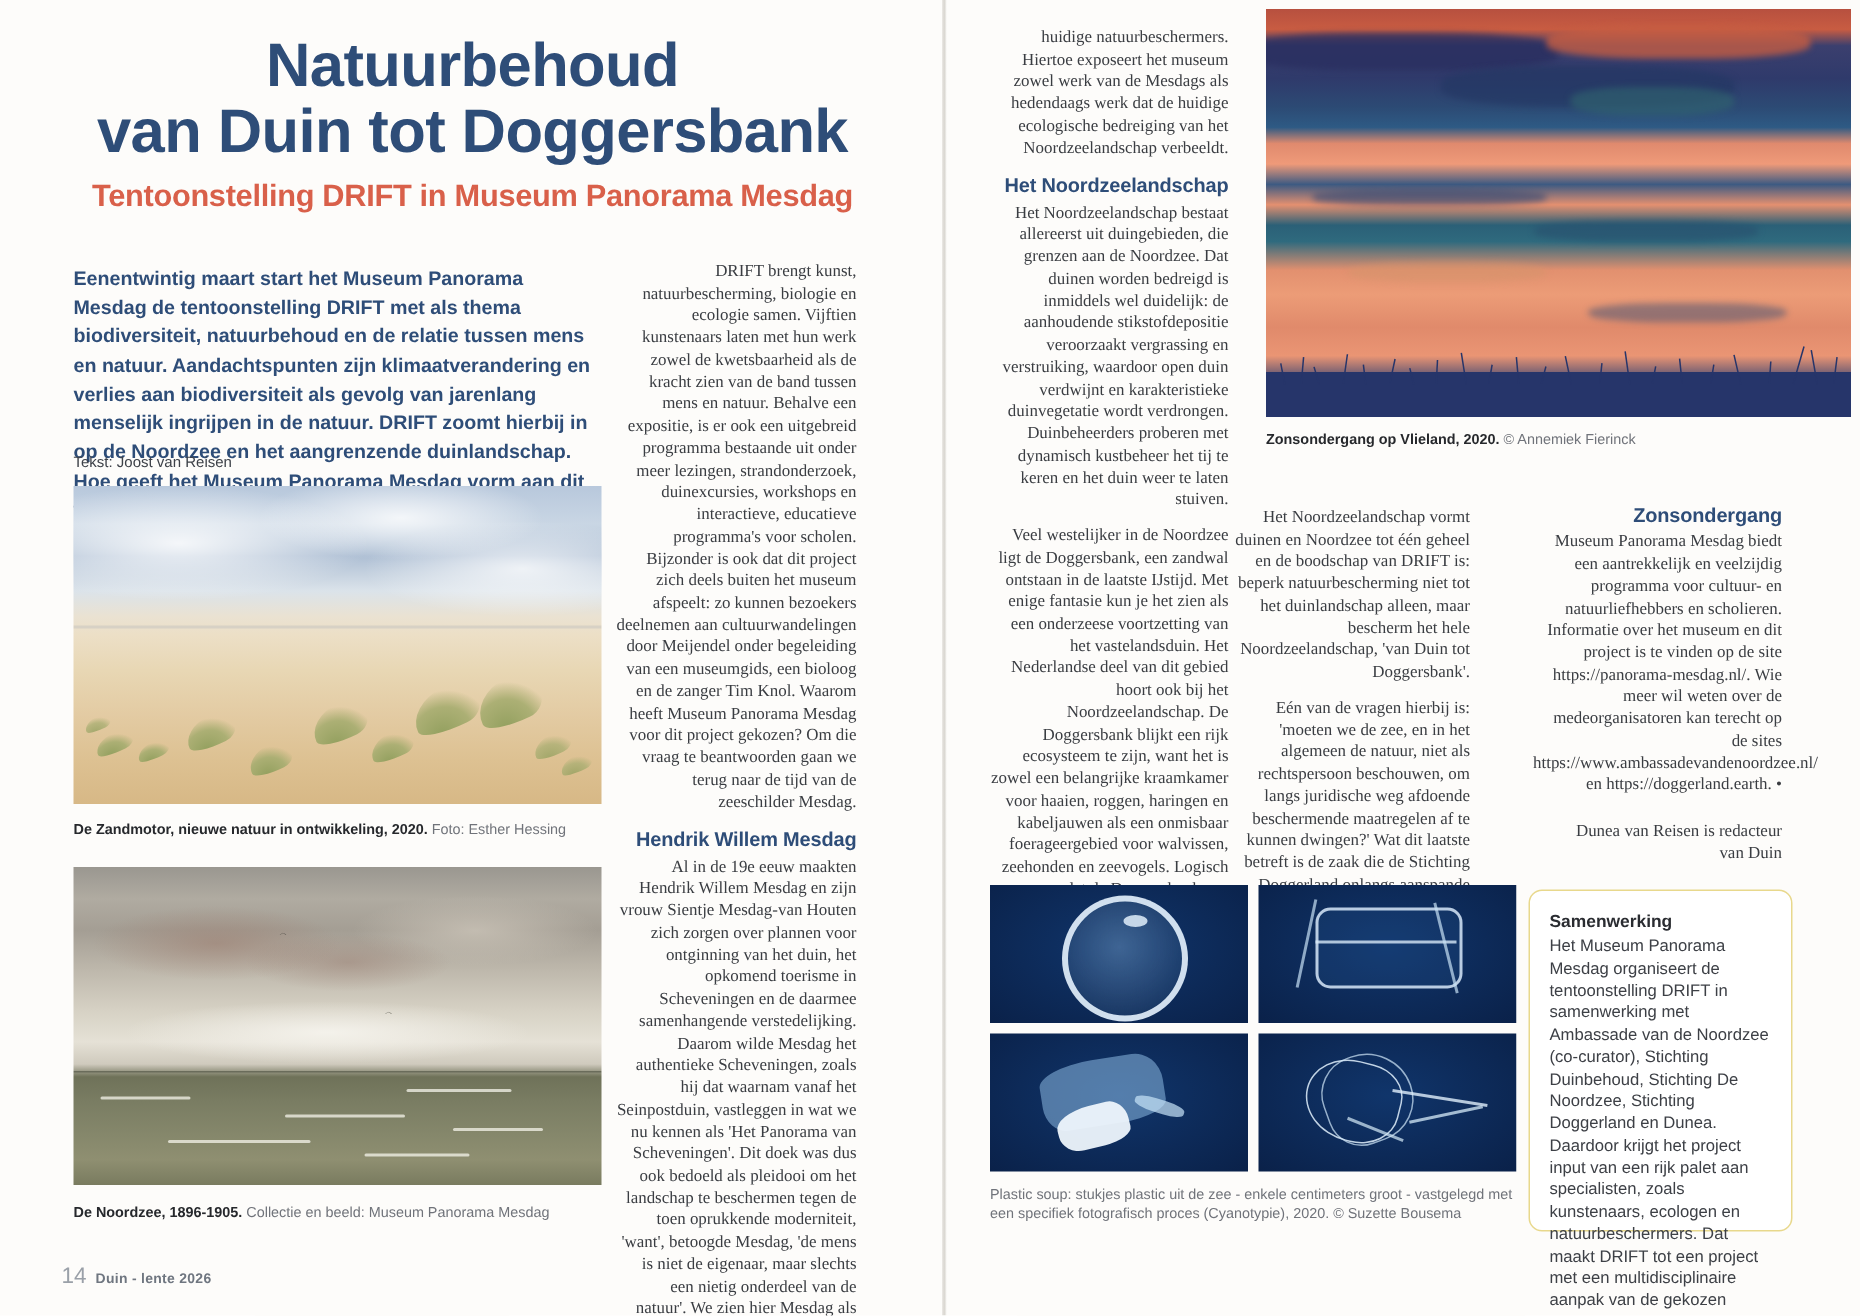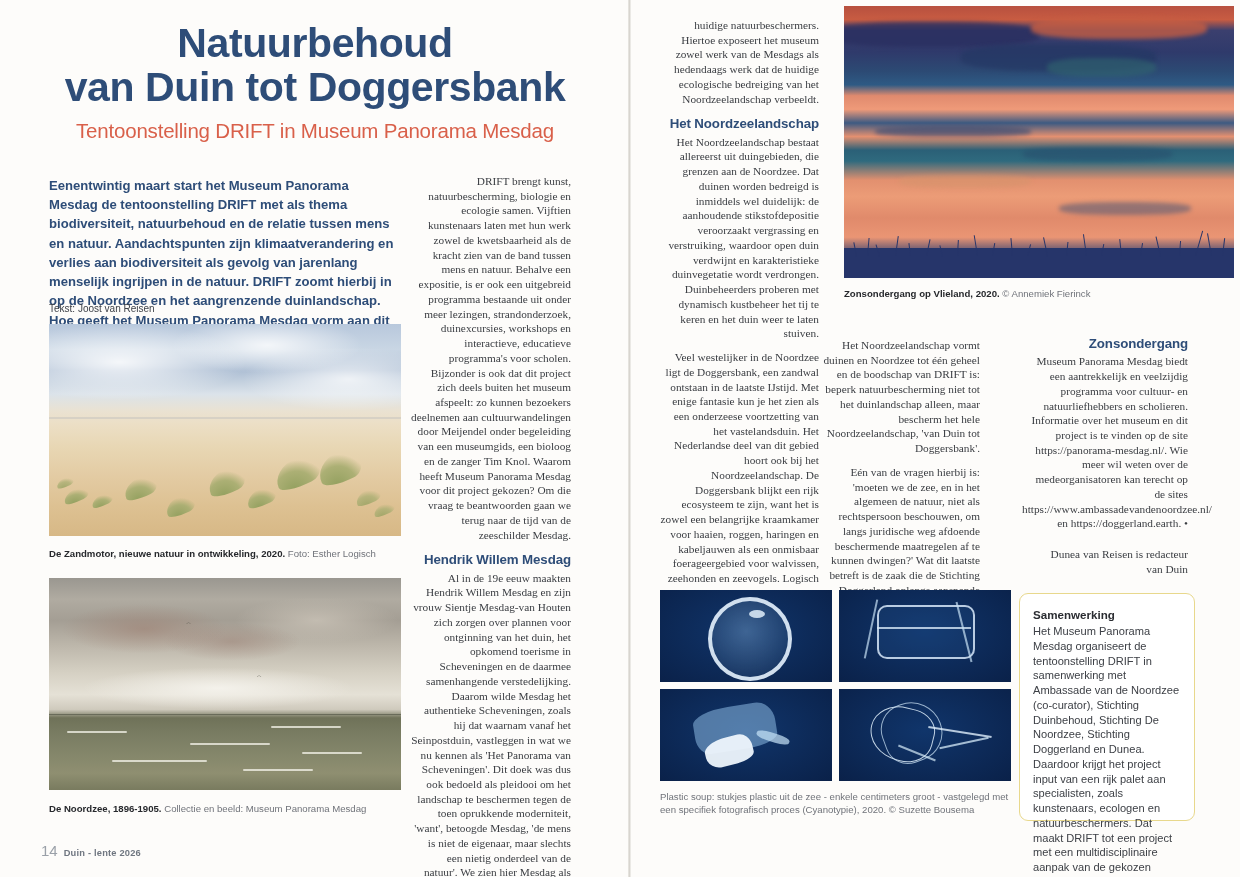--- a/index.html
+++ b/index.html
@@ -28,21 +28,21 @@
   }
   .headline h1{
     margin:0;
     font-size:41px;line-height:1.07;
     font-weight:700;
     color:#2e4d78;
     letter-spacing:-0.4px;
   }
   .headline .sub{
     margin-top:9px;
-    font-size:20.5px;font-weight:400;
+    font-size:20.5px;font-weight:700;
     color:#d9604a;
     letter-spacing:-0.2px;
   }
 
   
   .intro{
     position:absolute;left:49px;top:176px;width:345px;
     font-size:13.1px;line-height:1.47;font-weight:600;
     color:#2e4d78;
   }
@@ -211,21 +211,21 @@
     <div class="tuft" style="left:33%;bottom:10%;width:30px;height:18px;"></div>
     <div class="tuft" style="left:45%;bottom:20%;width:38px;height:24px;"></div>
     <div class="tuft" style="left:56%;bottom:14%;width:30px;height:17px;"></div>
     <div class="tuft" style="left:64%;bottom:23%;width:46px;height:28px;"></div>
     <div class="tuft" style="left:76%;bottom:25%;width:44px;height:30px;"></div>
     <div class="tuft small" style="left:87%;bottom:15%;width:26px;height:14px;"></div>
     <div class="tuft small" style="left:2%;bottom:23%;width:18px;height:9px;"></div>
     <div class="tuft small" style="left:92%;bottom:10%;width:22px;height:11px;"></div>
   </div>
   <div class="caption" style="left:49px;top:548px;width:370px;">
-    <b>De Zandmotor, nieuwe natuur in ontwikkeling, 2020.</b><span> Foto: Esther Logisch</span>
+    <b>De Zandmotor, nieuwe natuur in ontwikkeling, 2020.</b><span> Foto: Esther Hessing</span>
   </div>
 
   <div class="imgbox" id="img-sea">
     <div class="sealine"></div>
     <div class="wave" style="left:5%;top:72%;width:60px;"></div>
     <div class="wave" style="left:40%;top:78%;width:80px;"></div>
     <div class="wave" style="left:63%;top:70%;width:70px;"></div>
     <div class="wave" style="left:18%;top:86%;width:95px;"></div>
     <div class="wave" style="left:55%;top:90%;width:70px;"></div>
     <div class="wave" style="left:72%;top:82%;width:60px;"></div>

